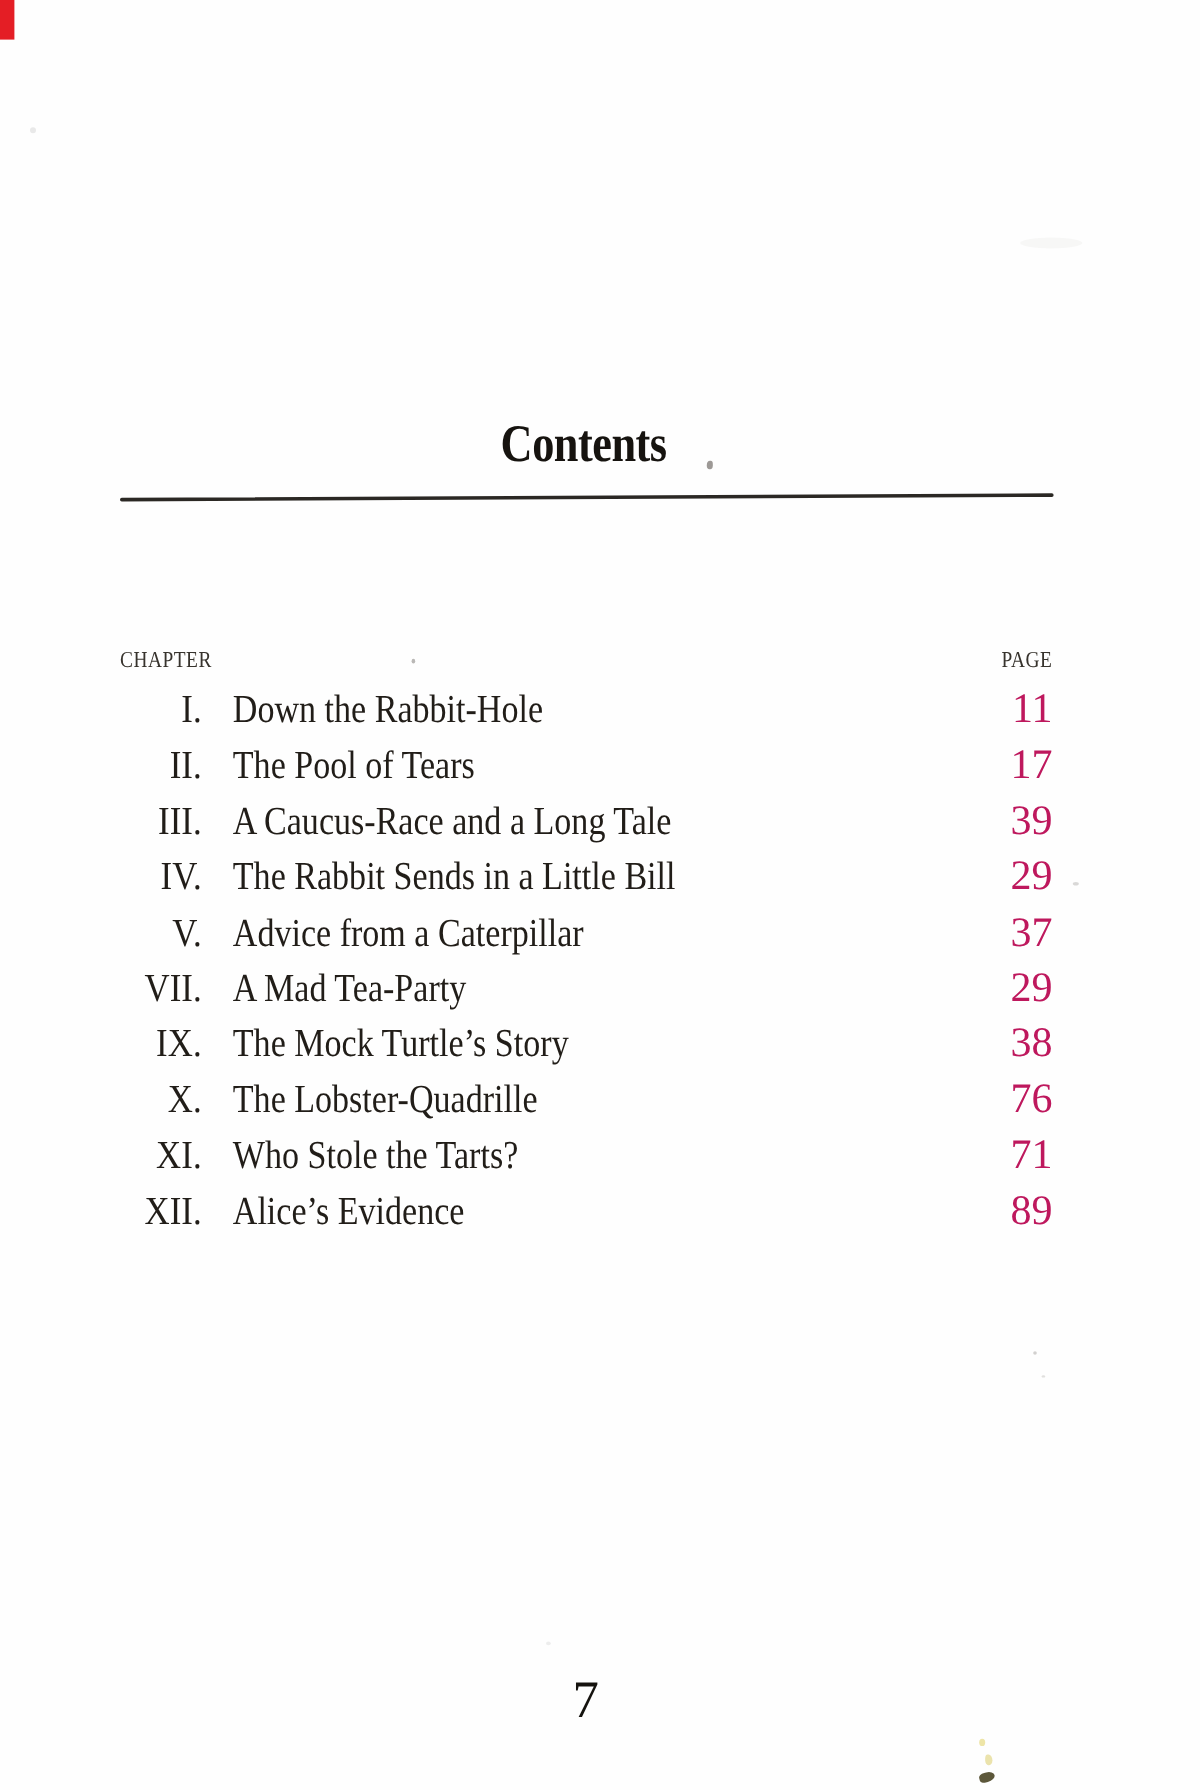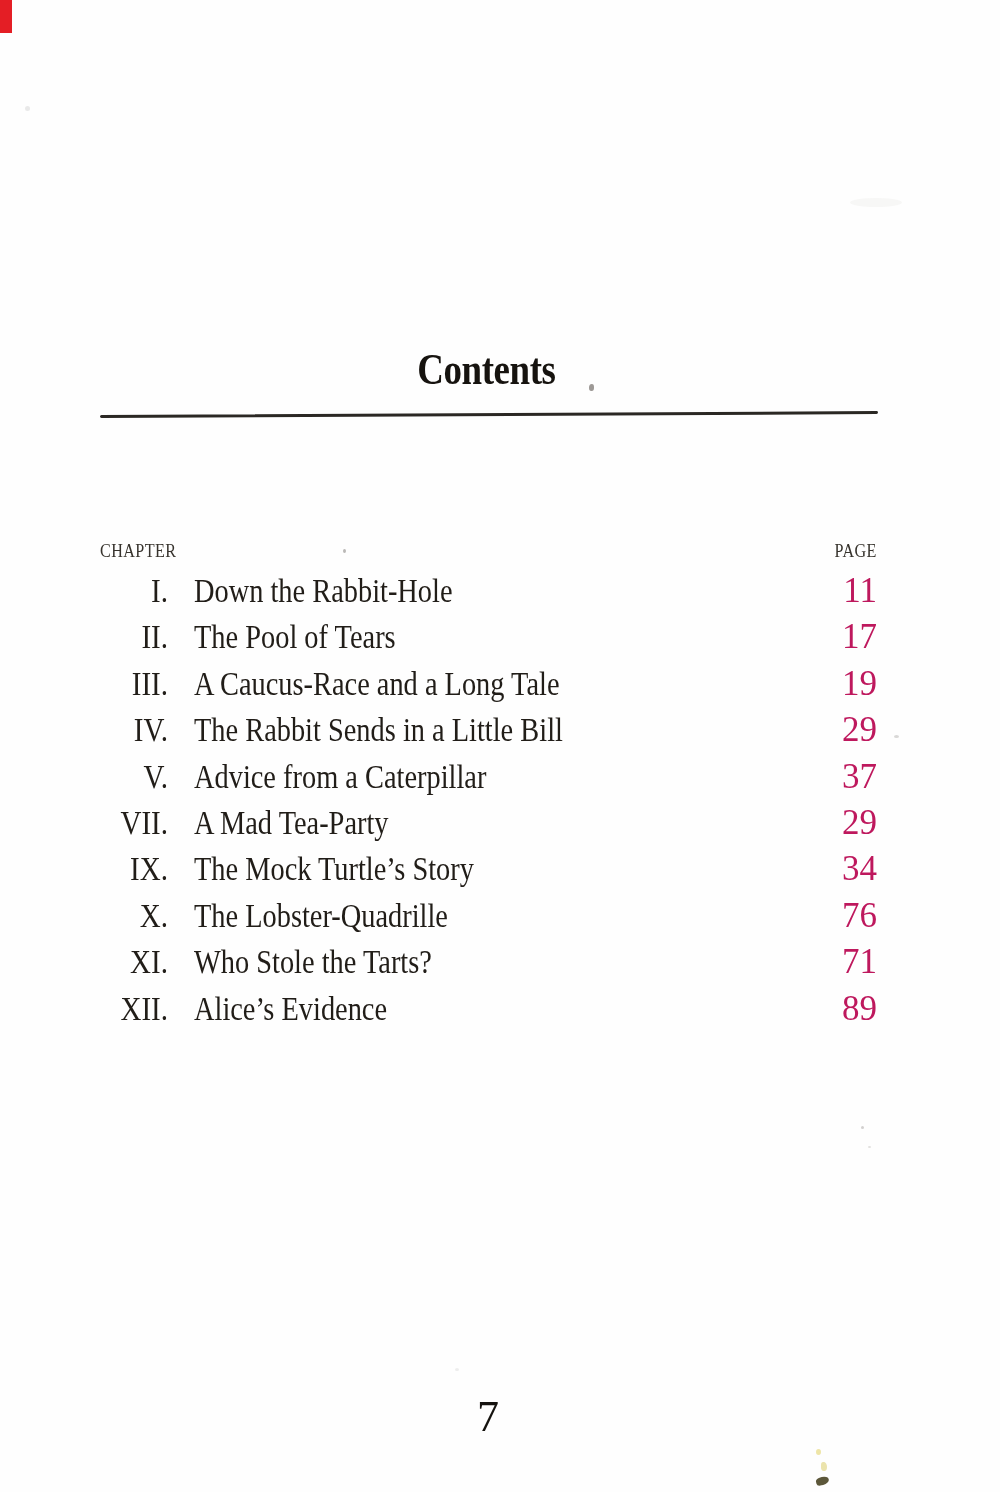--- a/index.html
+++ b/index.html
@@ -119,41 +119,41 @@
           <span class="pg">11</span>
         </div>
         <div class="row">
           <span class="num">II.</span>
           <span class="chap">The Pool of Tears</span>
           <span class="pg">17</span>
         </div>
         <div class="row">
           <span class="num">III.</span>
           <span class="chap">A Caucus-Race and a Long Tale</span>
-          <span class="pg">19</span>
+          <span class="pg">39</span>
         </div>
         <div class="row">
           <span class="num">IV.</span>
           <span class="chap">The Rabbit Sends in a Little Bill</span>
           <span class="pg">29</span>
         </div>
         <div class="row">
           <span class="num">V.</span>
           <span class="chap">Advice from a Caterpillar</span>
           <span class="pg">37</span>
         </div>
         <div class="row">
           <span class="num">VII.</span>
           <span class="chap">A Mad Tea-Party</span>
           <span class="pg">29</span>
         </div>
         <div class="row">
           <span class="num">IX.</span>
           <span class="chap">The Mock Turtle’s Story</span>
-          <span class="pg">34</span>
+          <span class="pg">38</span>
         </div>
         <div class="row">
           <span class="num">X.</span>
           <span class="chap">The Lobster-Quadrille</span>
           <span class="pg">76</span>
         </div>
         <div class="row">
           <span class="num">XI.</span>
           <span class="chap">Who Stole the Tarts?</span>
           <span class="pg">71</span>

